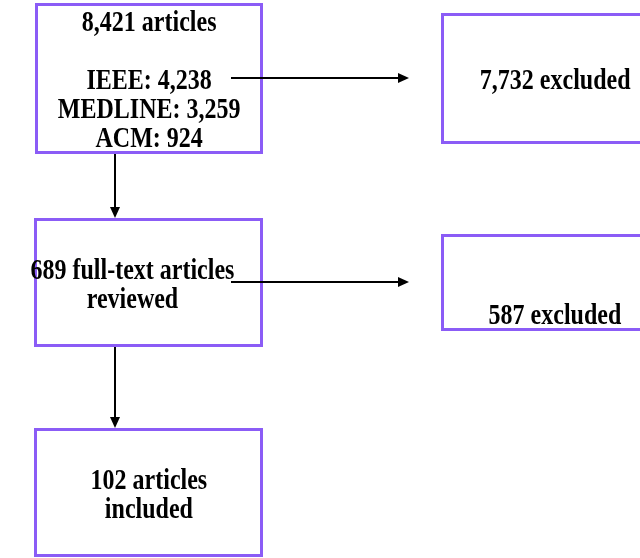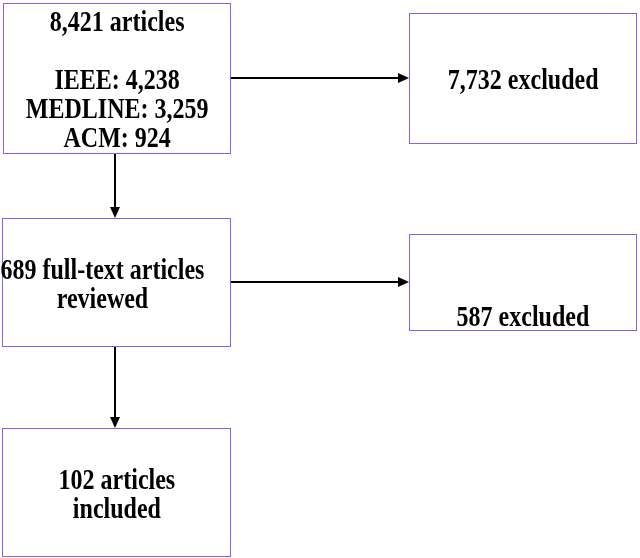--- a/index.html
+++ b/index.html
@@ -11,25 +11,26 @@
     position: relative;
     width: 640px;
     height: 558px;
     background: #ffffff;
     overflow: hidden;
     font-family: "Liberation Serif", "DejaVu Serif", serif;
   }
   .fc-box {
     position: absolute;
     box-sizing: border-box;
-    border: 1px solid #8b5cf6;
+    border: 3px solid #8b5cf6;
     background: #ffffff;
     display: flex;
     align-items: center;
     justify-content: center;
+    margin-left: 32px;
   }
   .fc-text {
     font-weight: bold;
     font-size: 30px;
     line-height: 29px;
     color: #000000;
     text-align: center;
     white-space: pre;
     transform: scaleX(0.8);
     transform-origin: center center;

